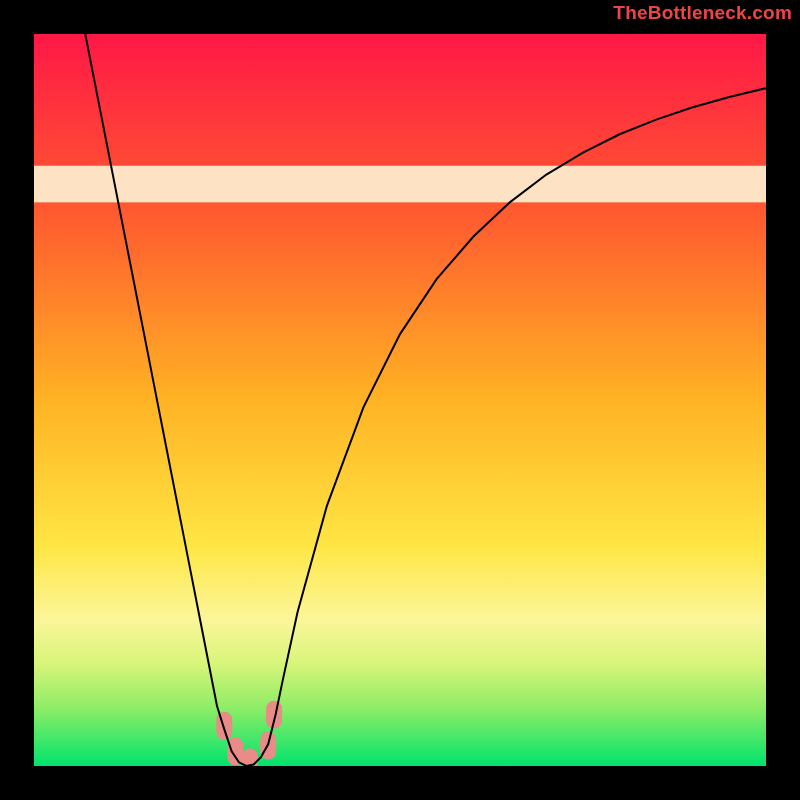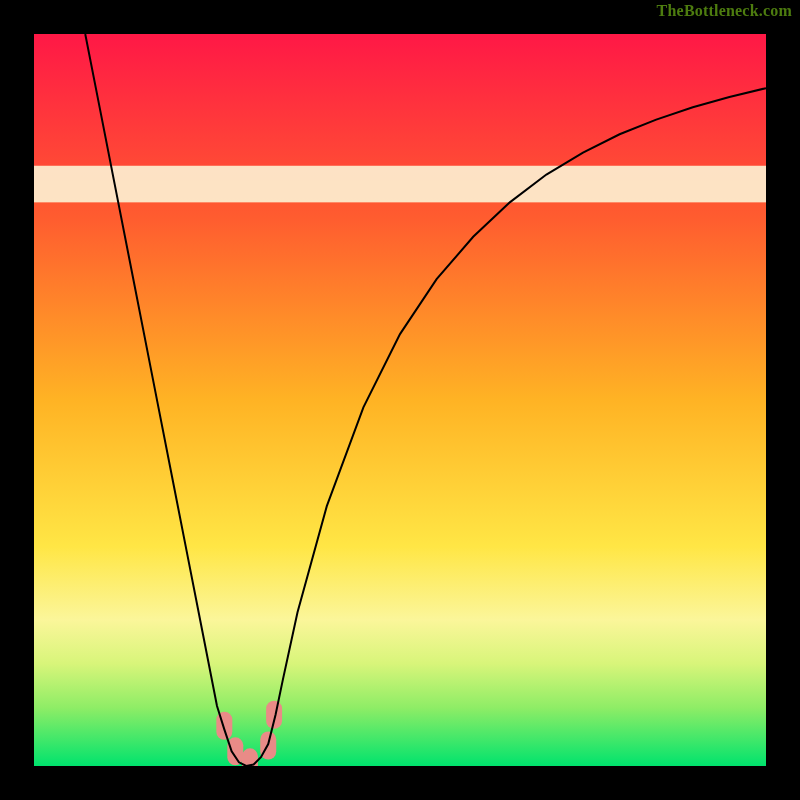--- a/index.html
+++ b/index.html
@@ -12,24 +12,24 @@
   .frame {
     width: 800px;
     height: 800px;
     background: #000;
     position: relative;
   }
   .watermark {
     position: absolute;
     top: 2px;
     right: 8px;
-    font-family: Liberation Serif, serif;
-    font-size: 16px;
+    font-family: Liberation Sans, sans-serif;
+    font-size: 19px;
     font-weight: 600;
-    color: #4d7c0f;
+    color: #ef4444;
     letter-spacing: 0.2px;
     z-index: 50;
   }
   .plot-wrap {
     position: absolute;
     left: 34px;
     top: 34px;
     width: 732px;
     height: 732px;
     background: #fff;

